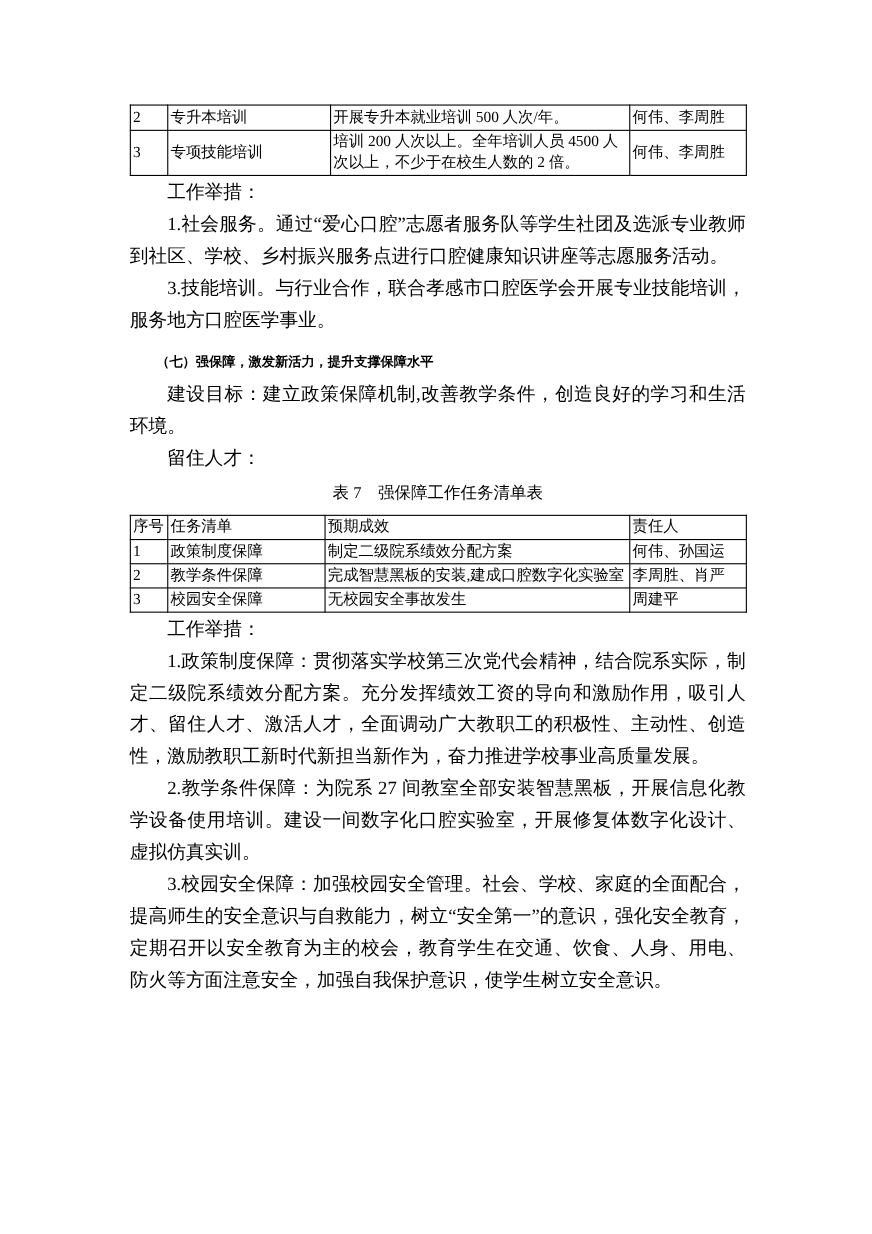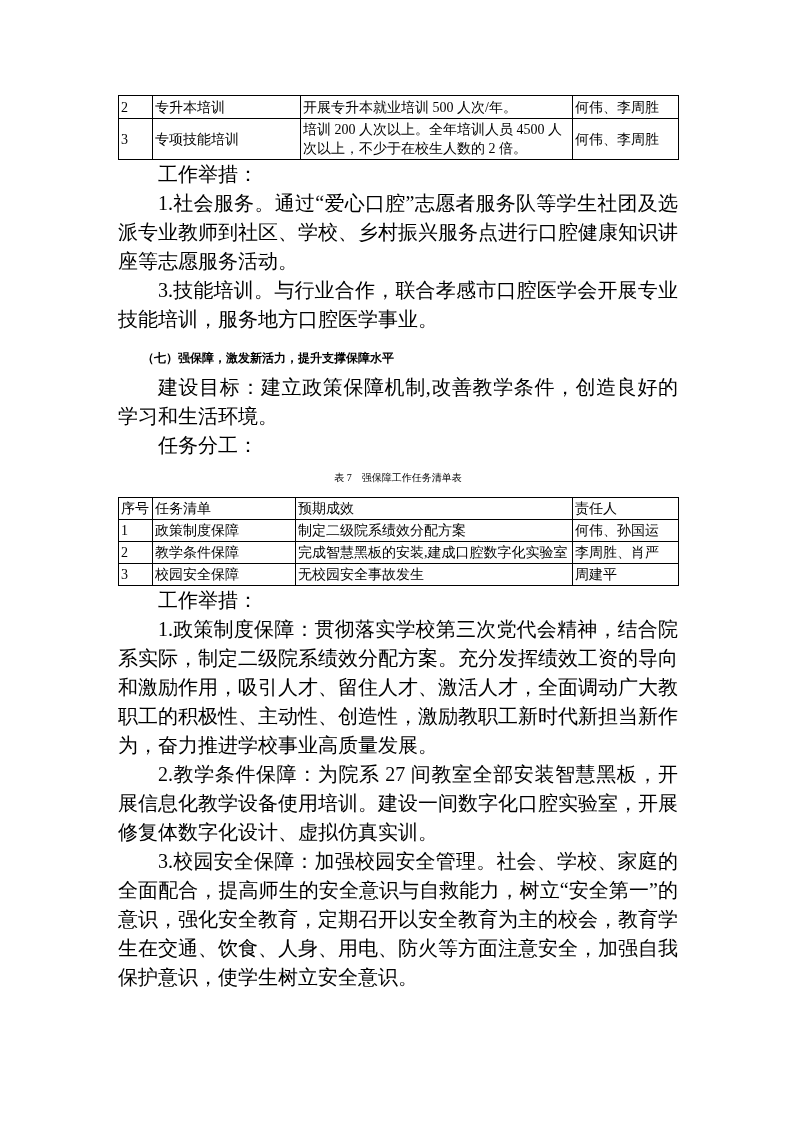--- a/index.html
+++ b/index.html
@@ -28,36 +28,36 @@
     vertical-align: middle;
     font-weight: normal;
     text-align: left;
     word-break: break-all;
   }
   .row-single td { height: 23px; }
   .row-double td { height: 41px; }
   .t2-head th { height: 16px; }
   .t2-row td { height: 21px; }
   p.body-text {
-    font-size: 20px;
+    font-size: 17px;
     line-height: 29px;
     text-align: justify;
     text-indent: 2em;
     word-break: break-all;
   }
   p.no-justify { text-align: left; }
   p.section-heading {
     font-size: 12px;
     line-height: 29px;
     text-indent: 2em;
     font-weight: bold;
     margin-top: 10px;
   }
   p.table-caption {
-    font-size: 10px;
+    font-size: 15px;
     line-height: 22px;
     text-align: center;
     text-indent: 0;
     margin-top: 7px;
     margin-bottom: 8px;
   }
 </style>
 </head>
 <body>
 
@@ -85,21 +85,21 @@
       </tr>
     </tbody>
   </table>
 
   <p class="body-text no-justify">工作举措：</p>
   <p class="body-text">1.社会服务。通过“爱心口腔”志愿者服务队等学生社团及选派专业教师到社区、学校、乡村振兴服务点进行口腔健康知识讲座等志愿服务活动。</p>
   <p class="body-text">3.技能培训。与行业合作，联合孝感市口腔医学会开展专业技能培训，服务地方口腔医学事业。</p>
 
   <p class="section-heading">（七）强保障，激发新活力，提升支撑保障水平</p>
   <p class="body-text">建设目标：建立政策保障机制,改善教学条件，创造良好的学习和生活环境。</p>
-  <p class="body-text no-justify">任务分工：</p>
+  <p class="body-text no-justify">留住人才：</p>
 
   <p class="table-caption">表 7　强保障工作任务清单表</p>
 
   <table class="doc-table">
     <colgroup>
       <col style="width:34px">
         <col style="width:143px">
         <col style="width:277px">
         <col style="width:106px">
     </colgroup>

